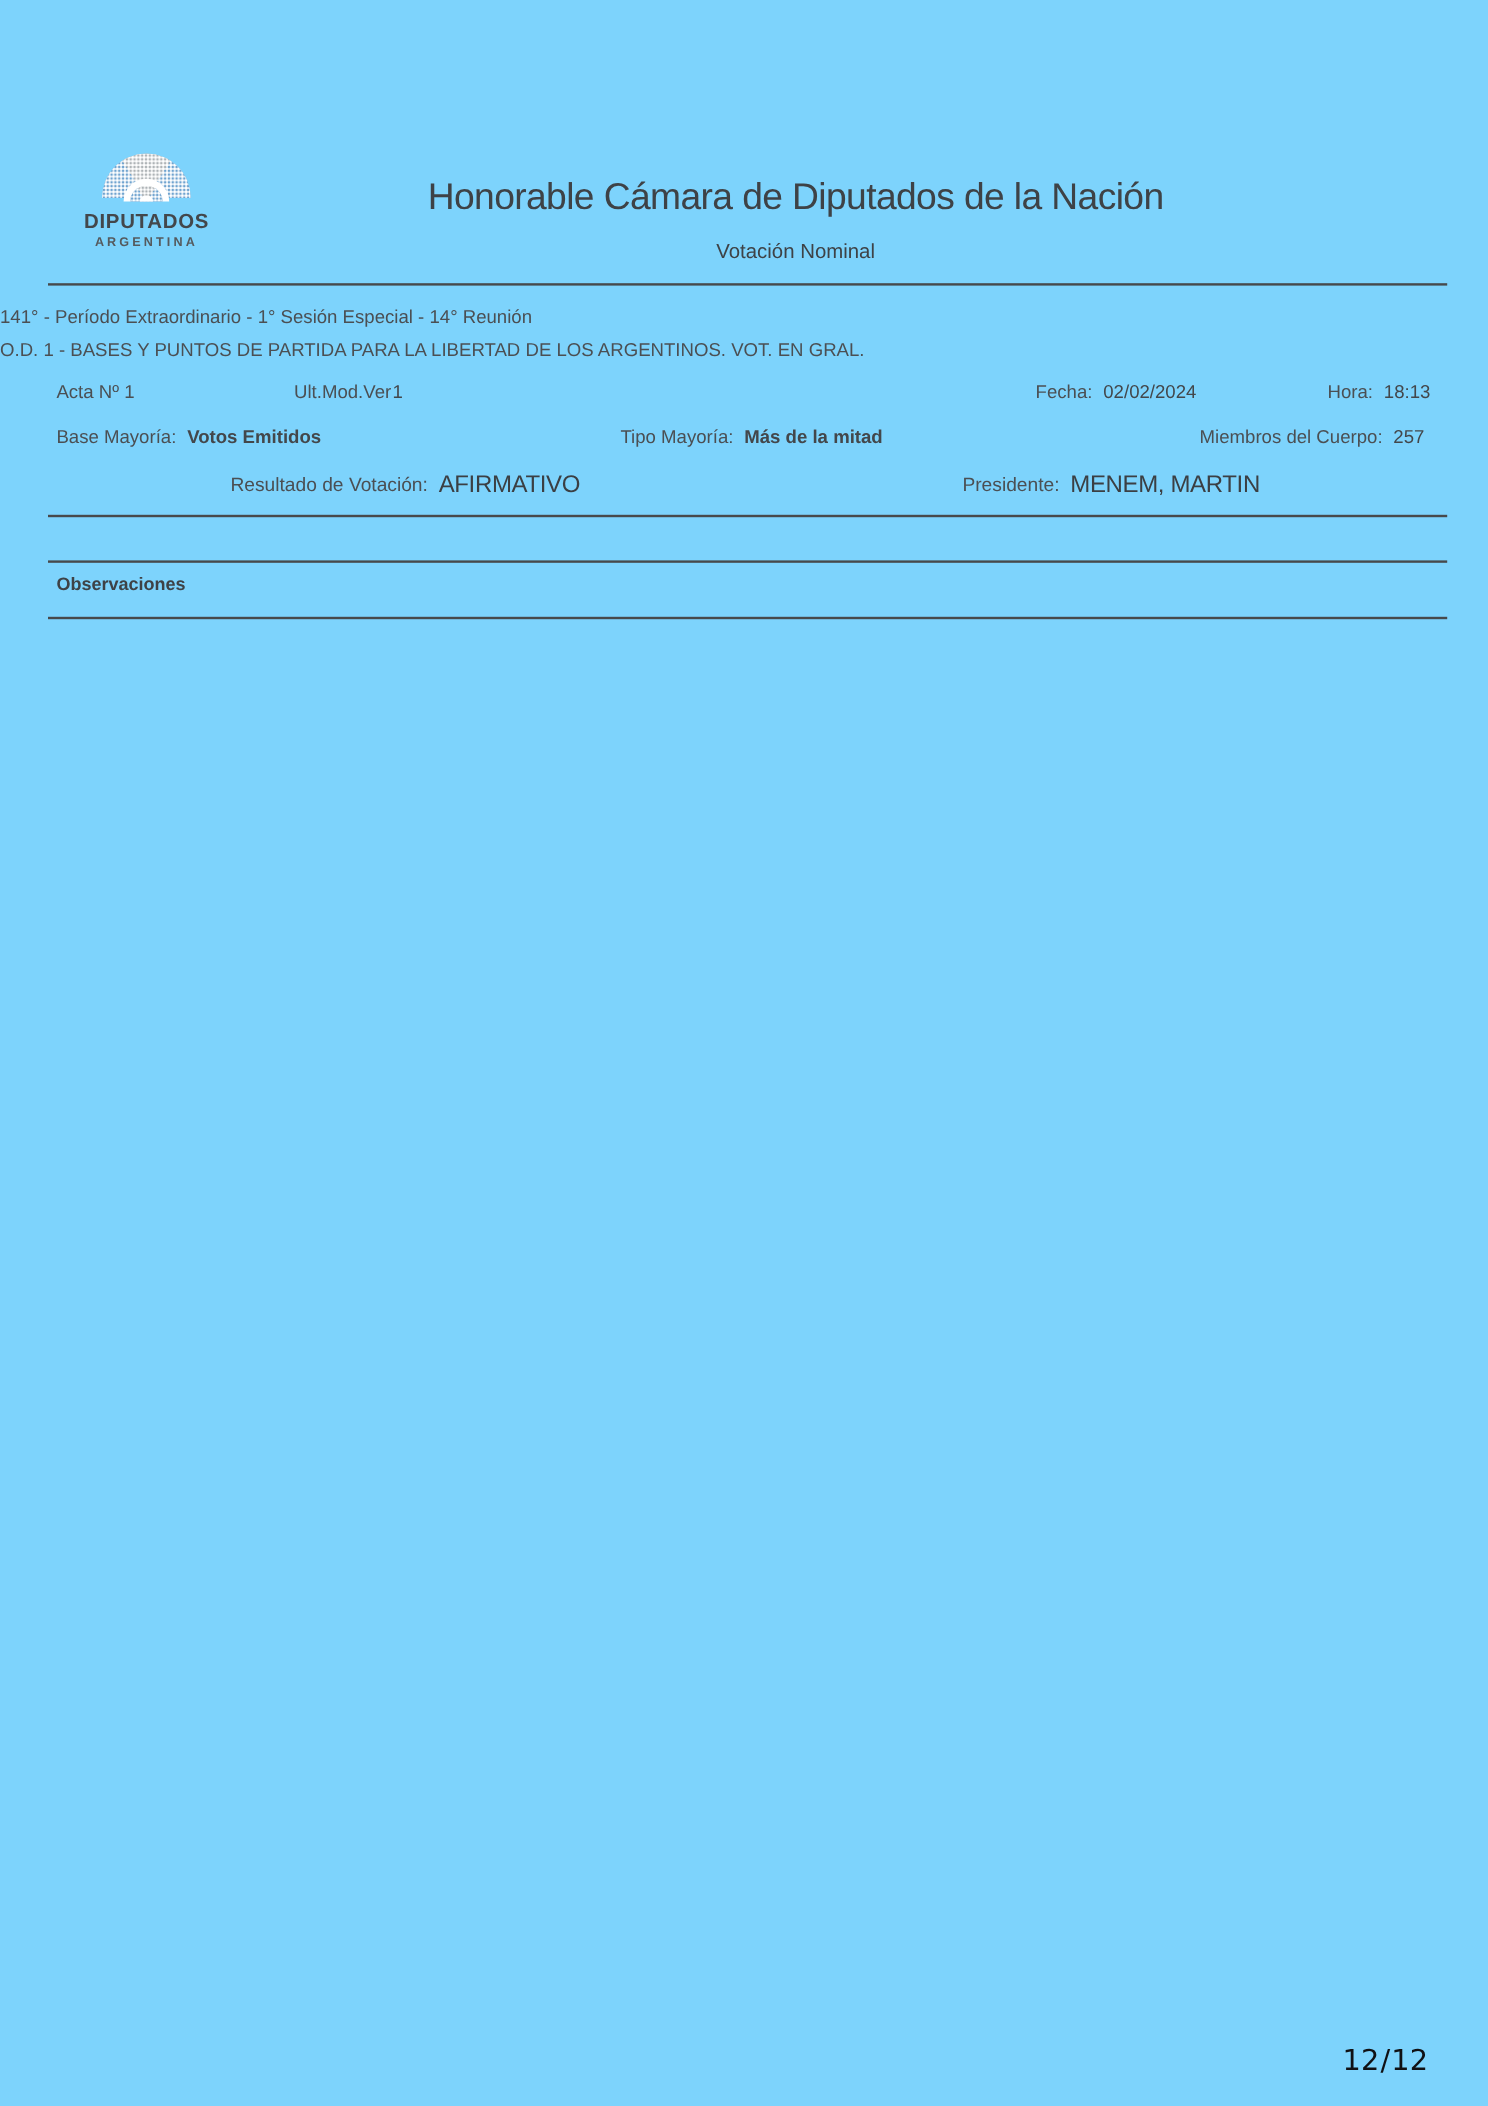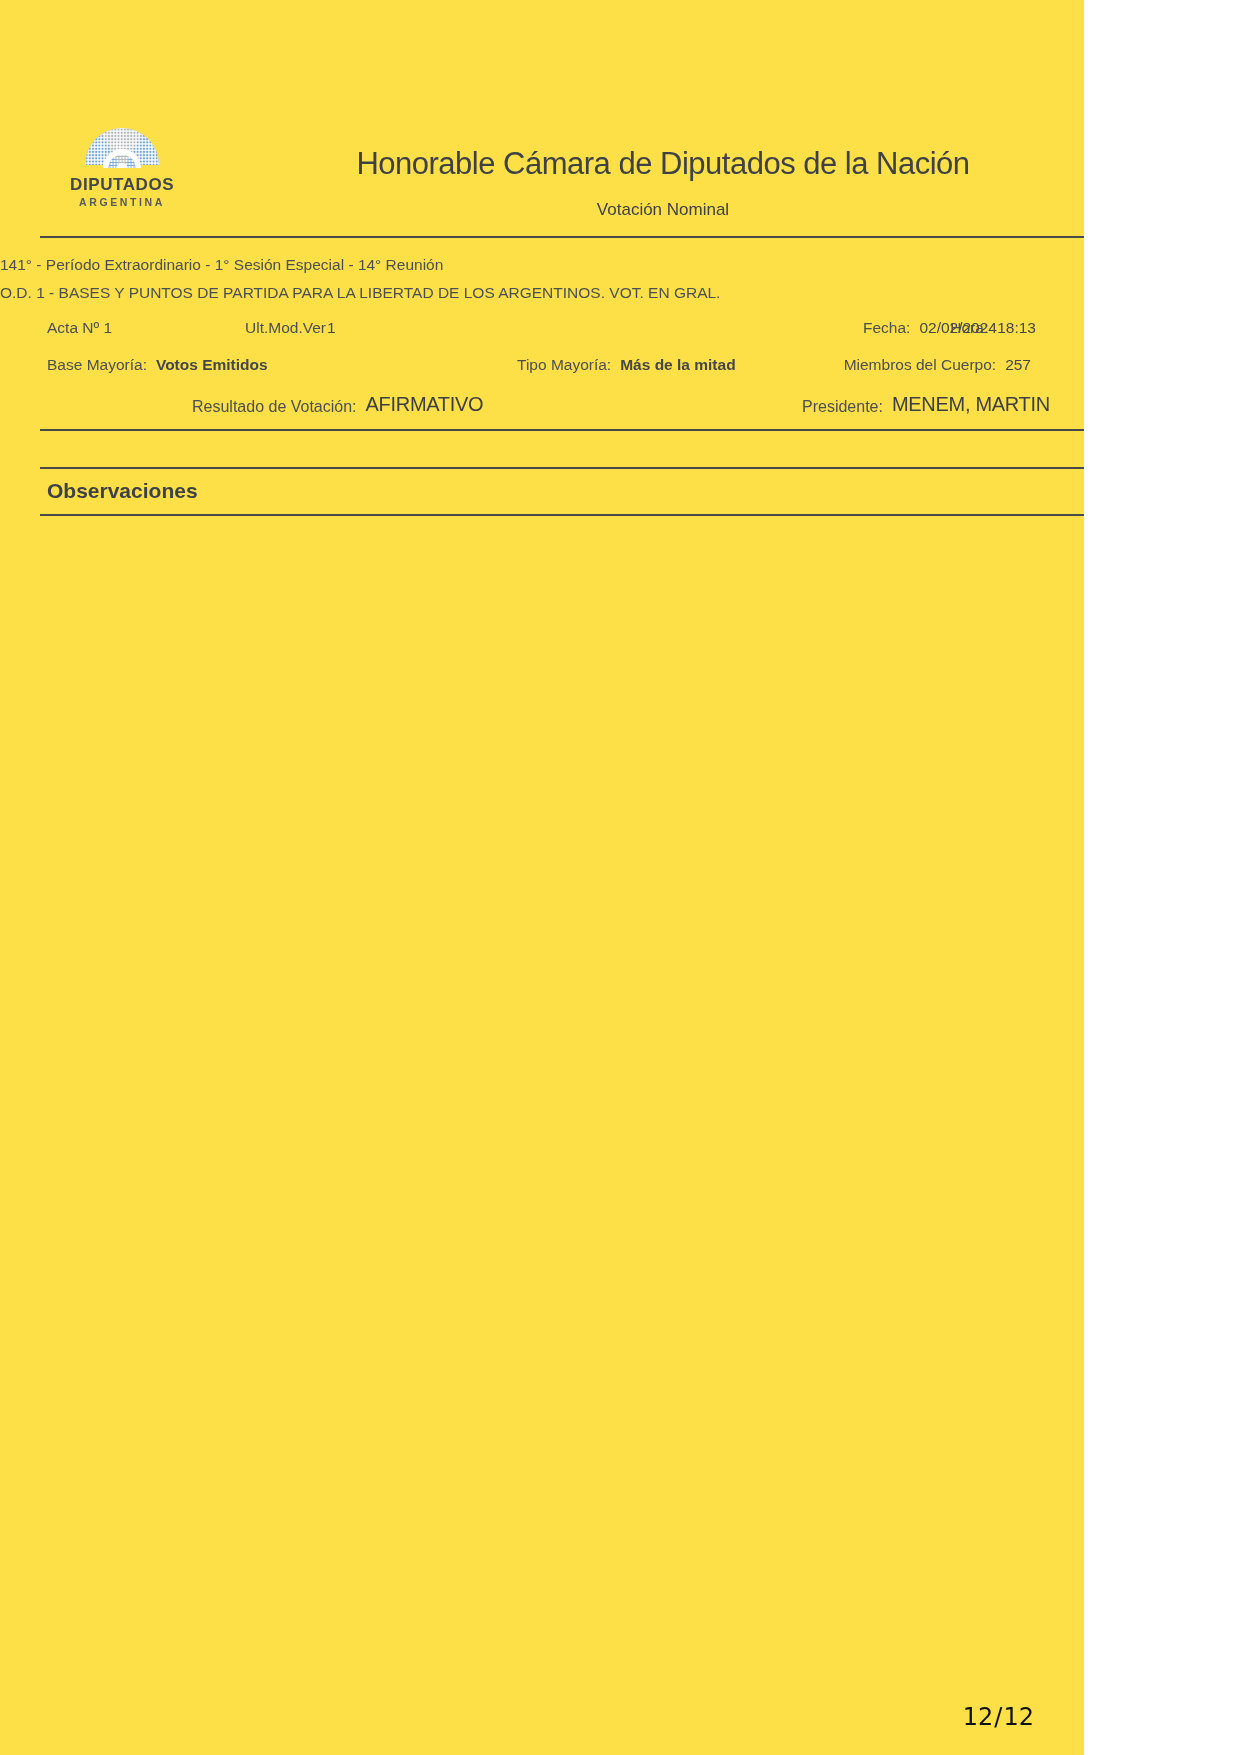--- a/index.html
+++ b/index.html
@@ -1,17 +1,17 @@
 <!DOCTYPE html>
 <html style="--logo-blue: #6fa3cf; --logo-gray: #aeb3b6;"><head>
 <meta charset="utf-8">
 <style>
   html,body{margin:0;padding:0;background:#ffffff;}
   .page{
-    position:relative;width:1084px;height:1755px;background:#fde047;overflow:hidden;
+    position:relative;width:1240px;height:1755px;background:#7dd3fc;overflow:hidden;
     font-family:"Liberation Sans","DejaVu Sans",sans-serif;color:#43474b;
   }
   
   .logo{position:absolute;left:70px;top:128px;width:104px;text-align:center;}
   .arc-wrap{position:relative;width:74px;height:40px;margin:0 auto;}
   .arc{
     position:absolute;left:0;top:0;width:74px;height:37px;
     border-radius:74px 74px 0 0;
     background:conic-gradient(from 270deg at 50% 100%,
       var(--logo-blue) 0deg 57deg,
@@ -60,34 +60,34 @@
   .rule2{top:429px;}
   .rule3{top:467px;}
   .rule4{top:514px;}
   
   .session-line1{position:absolute;top:256px;left:0;width:1240px;text-align:left;font-size:15.5px;color:#4b4f53;}
   .session-line2{position:absolute;top:284px;left:0;width:1240px;font-size:15.5px;color:#4b4f53;}
   
   .lbl{font-size:15.5px;color:#4b4f53;white-space:nowrap;}
   .val{font-size:15.5px;color:#43474b;white-space:nowrap;}
   .val-bold{font-weight:700;}
-  .pair{position:absolute;display:flex;gap:9px;align-items:flex-end;}
+  .pair{position:absolute;display:flex;gap:9px;align-items:center;}
   .acta{left:47px;top:319px;}
   .ultmod{left:245px;top:319px;gap:1px;}
   .fecha{left:863px;top:319px;}
   .hora{right:48px;top:319px;}
   .base{left:47px;top:356px;}
   .tipo{left:517px;top:356px;}
   .miembros{right:53px;top:356px;}
   .resultado{left:192px;top:393px;}
   .presidente{left:802px;top:393px;}
   .lbl-md{font-size:16px;color:#4b4f53;white-space:nowrap;}
   .val-big{font-size:20px;color:#3b3f43;letter-spacing:-0.3px;white-space:nowrap;}
   
-  .observaciones{position:absolute;left:47px;top:479px;font-size:21px;font-weight:700;color:#3e4246;}
+  .observaciones{position:absolute;left:47px;top:479px;font-size:15px;font-weight:700;color:#3e4246;}
   
   .page-num{
     position:absolute;top:1703px;right:50px;display:flex;gap:1px;align-items:baseline;
     font-family:"DejaVu Sans",sans-serif;font-size:24px;color:#101114;
   }
 </style>
 </head>
 <body>
 
 <div class="page">

